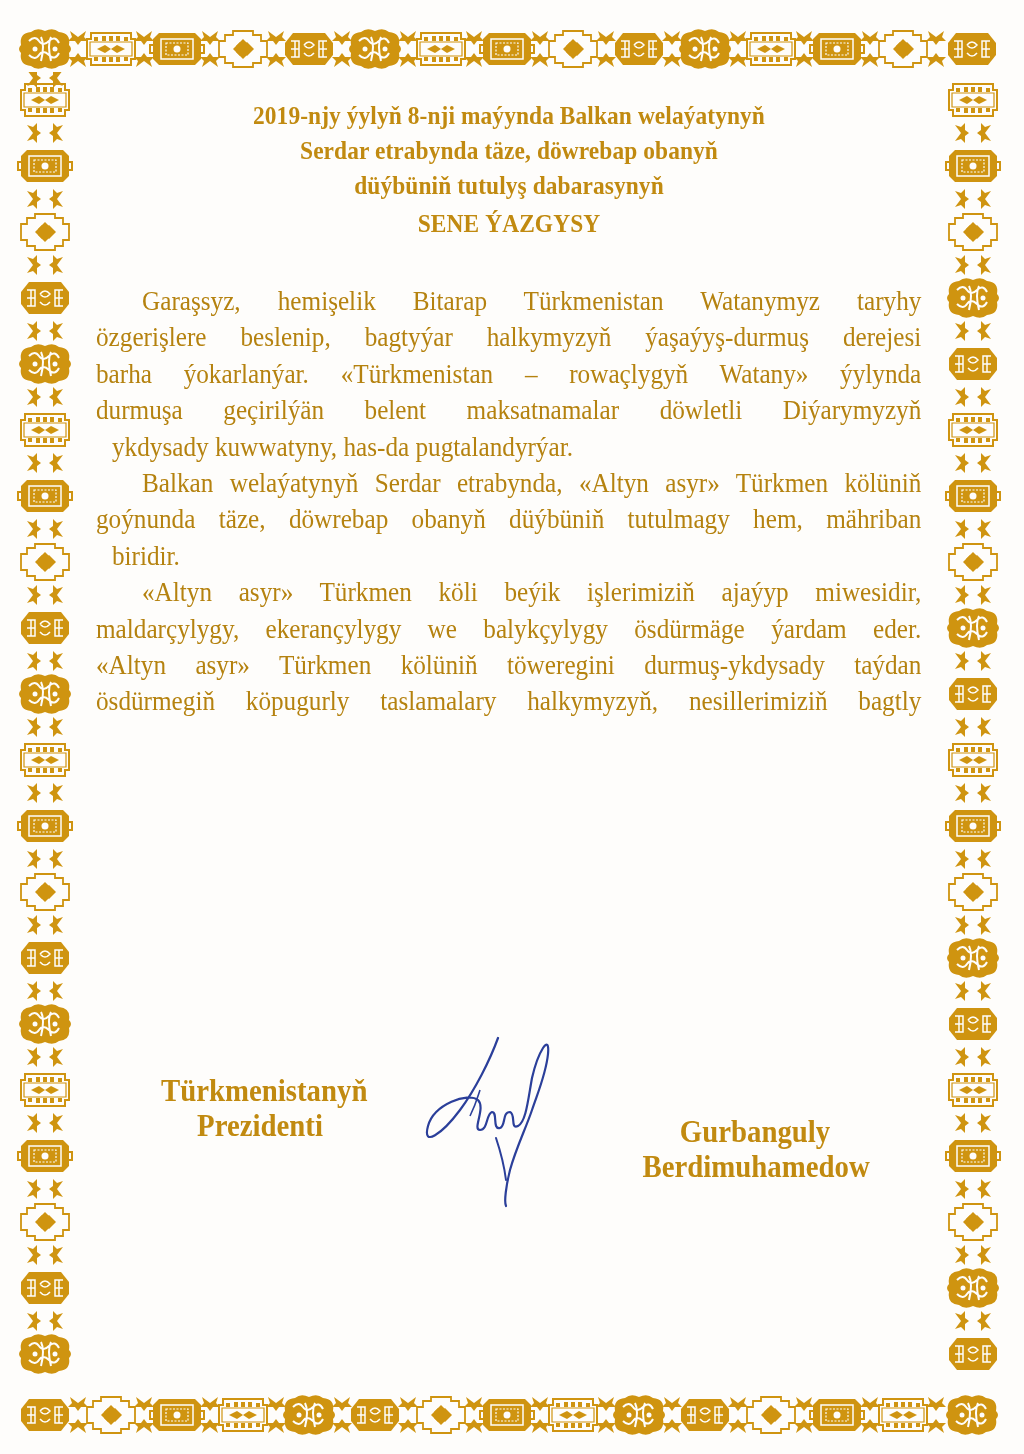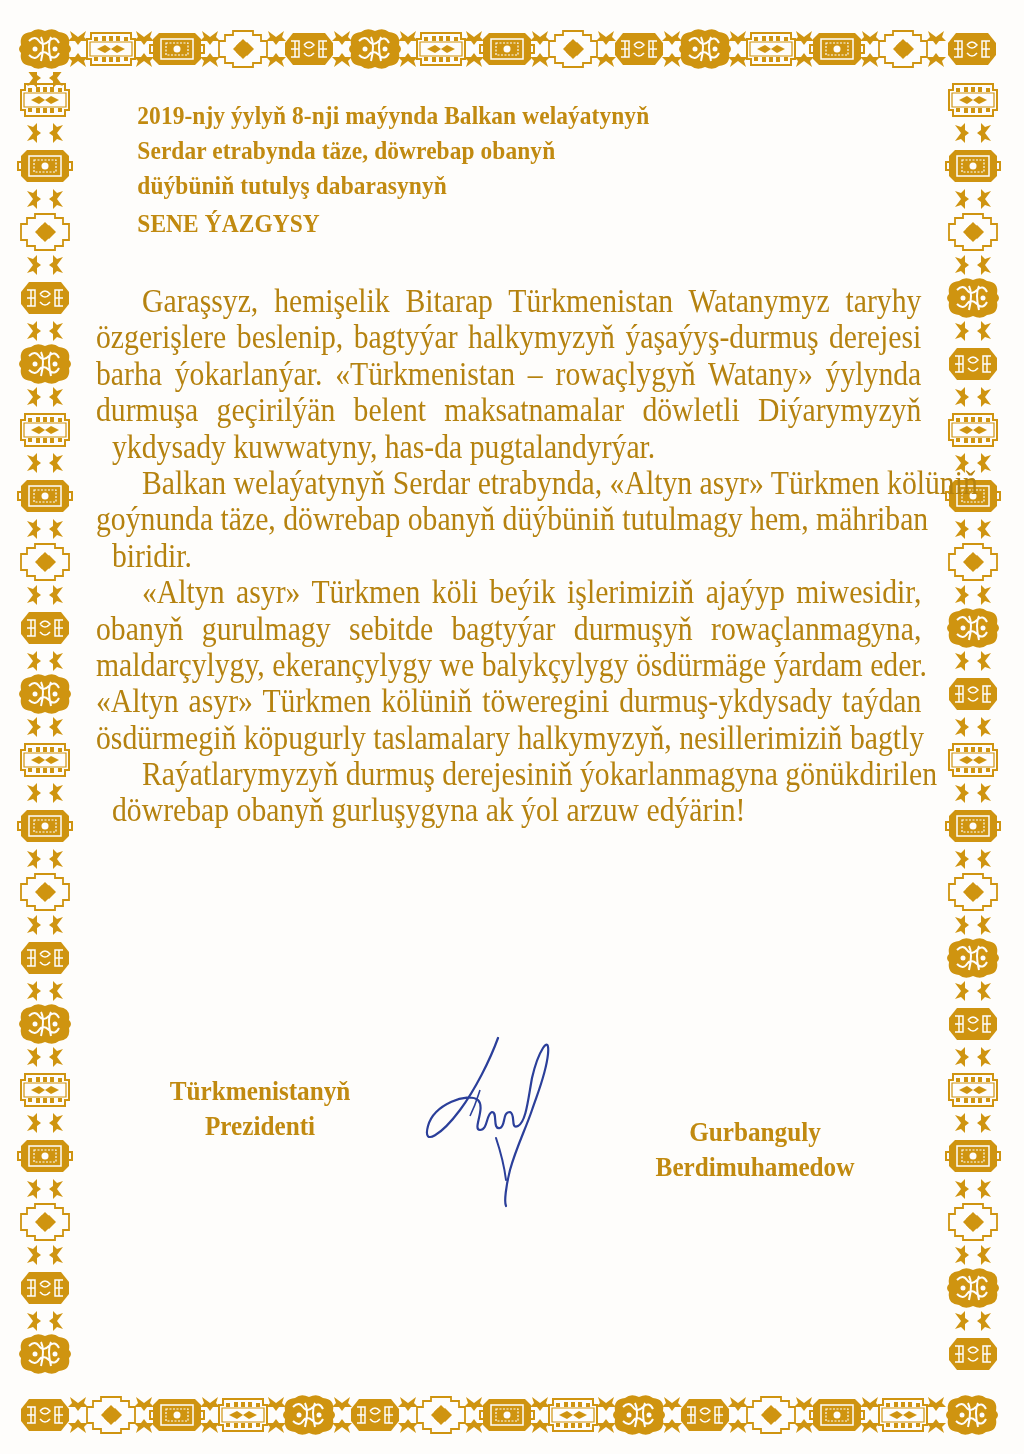--- a/index.html
+++ b/index.html
@@ -12,53 +12,53 @@
   .border-band { position: absolute; overflow: hidden; }
   .band-top    { left: 17px; top: 26px;  width: 984px; height: 46px; }
   .band-bottom { left: 17px; top: 1392px; width: 984px; height: 46px; }
   .band-left   { left: 17px; top: 72px;  width: 56px; height: 1320px; }
   .band-right  { left: 945px; top: 72px; width: 56px; height: 1320px; }
   .border-band svg { display: block; }
 
   
   .heading {
     position: absolute; left: 96px; top: 98px; width: 826px;
-    color: #c18a10; font-weight: bold;
+    text-align: center; color: #c18a10; font-weight: bold;
   }
   .heading-line {
     display: block; font-size: 26px; line-height: 35px; height: 35px;
     white-space: nowrap; transform: scaleX(0.9); transform-origin: center;
     letter-spacing: 0.1px;
   }
   .heading-line.title-main { margin-top: 3px; font-size: 26px; }
 
   
   .body-text {
     position: absolute; left: 96px; top: 283px; width: 826px;
     color: #b5820f;
   }
   .para { margin: 0; }
   .line {
     display: block; height: 36.4px; line-height: 36.4px;
-    font-size: 33px; white-space: nowrap;
+    font-size: 28px; white-space: nowrap;
     text-align: justify; text-align-last: justify;
   }
   .line.indent { padding-left: 46px; }
   .line.last { text-align-last: left; margin-left: 16px; }
   .line-inner {
     display: block; width: 917px; transform: scaleX(0.9); transform-origin: left center;
     text-align: justify; text-align-last: justify;
   }
   .line.indent .line-inner { width: 866px; }
   .line.last .line-inner { text-align-last: left; }
 
   
   .sig-left, .sig-right {
     position: absolute; color: #c18a10; font-weight: bold; text-align: center;
-    font-size: 28px; line-height: 35px;
+    font-size: 32px; line-height: 35px;
   }
   .sig-left  { left: 150px; top: 1073px; width: 220px; }
   .sig-right { left: 630px; top: 1114px; width: 250px; }
   .sig-line { display: block; transform: scaleX(0.9); white-space: nowrap; }
   .signature { position: absolute; left: 420px; top: 1030px; width: 200px; height: 180px; }
 </style>
 </head>
 <body>
 
 <svg width="0" height="0" style="position:absolute">
@@ -393,38 +393,27 @@
       </span>
     <span class="line last">
         <span class="line-inner">biridir.</span>
       </span>
   </div>
   <div class="para">
     <span class="line indent">
         <span class="line-inner">«Altyn asyr» Türkmen köli beýik işlerimiziň ajaýyp miwesidir,</span>
       </span>
     <span class="line">
-        <span class="line-inner">obanyň gurulmagy sebitde bagtyýar durmuşyň rowaçlanmagyna,</span>
-      </span>
-    <span class="line">
         <span class="line-inner">maldarçylygy, ekerançylygy we balykçylygy ösdürmäge ýardam eder.</span>
       </span>
     <span class="line">
         <span class="line-inner">«Altyn asyr» Türkmen kölüniň töweregini durmuş-ykdysady taýdan</span>
       </span>
     <span class="line">
         <span class="line-inner">ösdürmegiň köpugurly taslamalary halkymyzyň, nesillerimiziň bagtly</span>
-      </span>
-  </div>
-  <div class="para">
-    <span class="line indent">
-        <span class="line-inner">Raýatlarymyzyň durmuş derejesiniň ýokarlanmagyna gönükdirilen</span>
-      </span>
-    <span class="line last">
-        <span class="line-inner">döwrebap obanyň gurluşygyna ak ýol arzuw edýärin!</span>
       </span>
   </div>
 </div>
 
 <div class="sig-left">
   <span class="sig-line">Türkmenistanyň</span>
   <span class="sig-line">Prezidenti</span>
 </div>
 
 <svg class="signature" viewBox="0 0 200 180">

